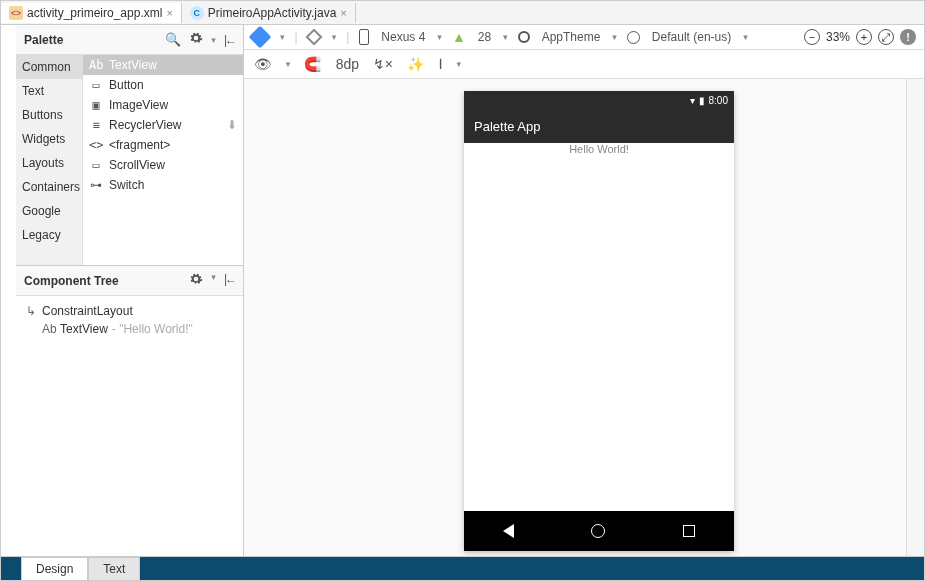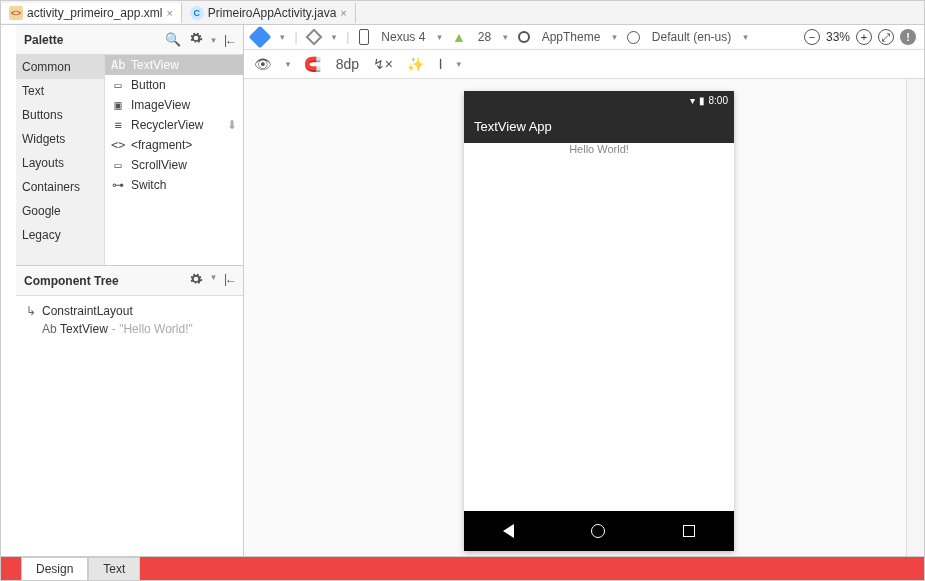--- a/index.html
+++ b/index.html
@@ -24,21 +24,21 @@
   
   .main{display:flex;height:531px;padding-left:15px;}
   .left{width:228px;border-right:1px solid #ccc;display:flex;flex-direction:column;}
   .right{flex:1;display:flex;flex-direction:column;}
   
   .pal-head{display:flex;align-items:center;justify-content:space-between;
             padding:6px 8px;border-bottom:1px solid #ddd;background:#f8f8f8;}
   .pal-head .ttl{font-weight:bold;}
   .pal-head .tools{display:flex;gap:8px;align-items:center;color:#555;}
   .pal-body{flex:1;display:flex;min-height:0;}
-  .pal-cats{width:89px;background:#f1f1f1;border-right:1px solid #ddd;}
+  .pal-cats{width:67px;background:#f1f1f1;border-right:1px solid #ddd;}
   .pal-cat{padding:5px 6px;cursor:pointer;}
   .pal-cat.sel{background:#ddd;}
   .pal-items{flex:1;background:#fff;}
   .pal-item{display:flex;align-items:center;gap:6px;padding:3px 6px;cursor:pointer;}
   .pal-item.sel{background:#c8c8c8;color:#fff;}
   .pal-item .w-ico{width:14px;text-align:center;color:#555;font-family:monospace;}
   .pal-item.sel .w-ico{color:#fff;}
   .pal-item .dl{margin-left:auto;color:#aaa;}
   
   .tree-head{display:flex;align-items:center;justify-content:space-between;
@@ -86,21 +86,21 @@
            justify-content:space-around;color:#fff;}
   .dev-nav .nv{font-size:14px;}
   .nv.circ{width:14px;height:14px;border:1.5px solid #fff;border-radius:50%;}
   .nv.sqr{width:12px;height:12px;border:1.5px solid #fff;}
   .nv.tri{width:0;height:0;border-top:7px solid transparent;border-bottom:7px solid transparent;
           border-right:11px solid #fff;}
   
   .attr-bar{width:18px;border-left:1px solid #ddd;background:#f6f6f6;}
   .canvas-wrap{display:flex;flex:1;min-height:0;}
   
-  .btabs{height:24px;border-top:1px solid #ccc;background:#ef4444;display:flex;align-items:flex-end;}
+  .btabs{height:24px;border-top:1px solid #ccc;background:#0c4a6e;display:flex;align-items:flex-end;}
   .btabs .sp{width:20px;}
   .btab{padding:4px 14px;border:1px solid #ccc;border-bottom:none;background:#fff;
         font-size:12px;cursor:pointer;}
   .btab.inactive{background:#e5e5e5;}
   svg.ico-gear{width:14px;height:14px;}
 </style>
 </head>
 <body>
 
 <div class="etabs">
@@ -255,21 +255,21 @@
 
     <div class="canvas-wrap">
       <div class="canvas">
         <div class="device">
           <div class="dev-status">
             <span>▾</span>
             <span>▮</span>
             <span>8:00</span>
           </div>
           <div class="dev-appbar">
-            <span>TextView App</span>
+            <span>Palette App</span>
           </div>
           <div class="dev-body">
             <span>Hello World!</span>
           </div>
           <div class="dev-nav">
             <span class="nv tri"></span>
             <span class="nv circ"></span>
             <span class="nv sqr"></span>
           </div>
         </div>

